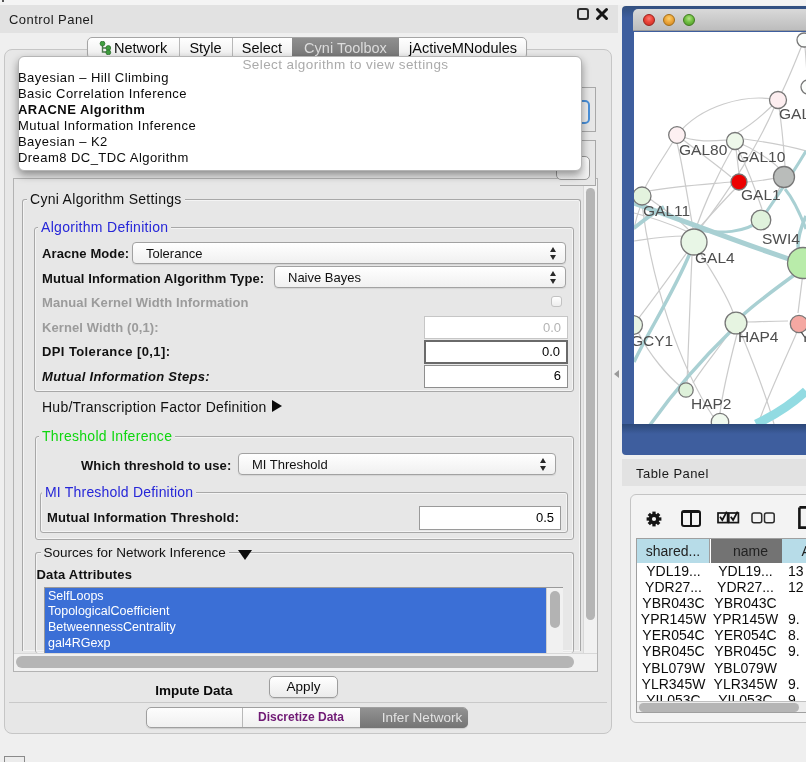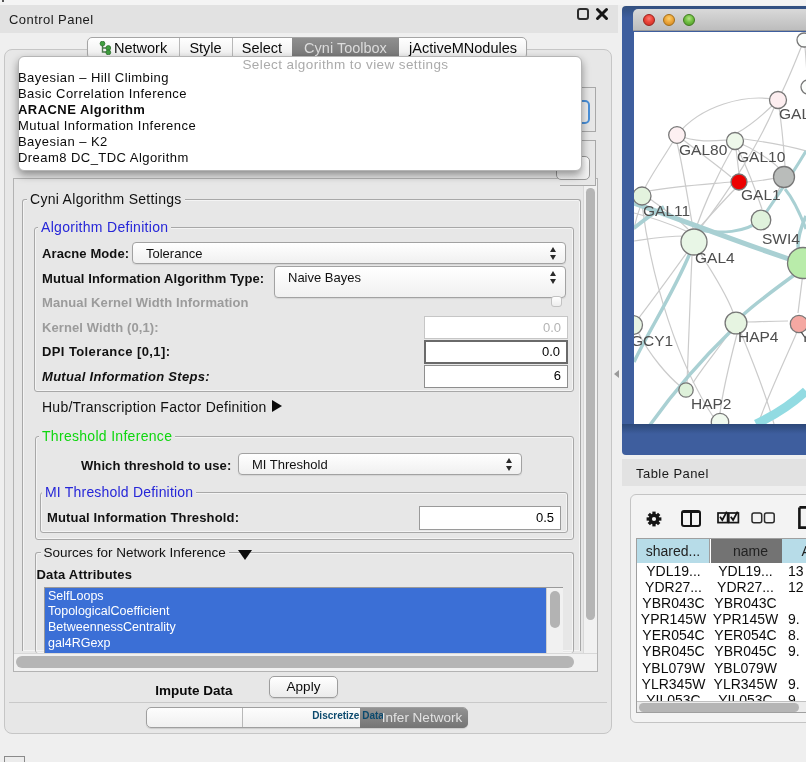--- a/index.html
+++ b/index.html
@@ -65,21 +65,21 @@
 <div class="lb" style="left:42px; top:246px;">Aracne Mode:</div>
 <div class="combo" style="left:132px; top:242px; width:434px; height:22px;">
   <span class="ct">Tolerance</span>
   <span class="spin">
       <span class="tri-u"></span>
       <span class="tri-d"></span>
     </span>
 </div>
 
 <div class="lb" style="left:42px; top:271px;">Mutual Information Algorithm Type:</div>
-<div class="combo" style="left:274px; top:266px; width:292px; height:32px;">
+<div class="combo" style="left:274px; top:266px; width:292px; height:22px;">
   <span class="ct">Naive Bayes</span>
   <span class="spin">
       <span class="tri-u"></span>
       <span class="tri-d"></span>
     </span>
 </div>
 
 <div class="lb lbg" style="left:42px; top:295px;">Manual Kernel Width Information</div>
 <div class="abs" style="left:551px; top:295.5px; width:11px; height:11px; border:1px solid #c2c2c2; border-radius:3px; background:linear-gradient(#ffffff,#ededed);"></div>
 
@@ -92,21 +92,21 @@
 <div class="lb" style="left:42px; top:369px; letter-spacing:0.3px;font-style:italic;">Mutual Information Steps:</div>
 <div class="fld" style="left:424px; top:365px; width:144px; height:23px; border:1.5px solid #8e8e8e; color:#000; line-height:20px;">6</div>
 
 <div class="abs" style="left:42px; top:399px; font-size:14px; letter-spacing:0.25px; color:#111;">Hub/Transcription Factor Definition</div>
 <div class="abs" style="left:272px; top:400px; width:0; height:0; border-top:6.5px solid transparent; border-bottom:6.5px solid transparent; border-left:10px solid #0a0a0a;"></div>
 
 <div class="gbox" style="left:35px; top:436px; width:539px; height:104px;"></div>
 <div class="gtitle" style="left:39px; top:429px; color:#0fd60f;">Threshold Inference</div>
 
 <div class="lb" style="left:81px; top:458px;">Which threshold to use:</div>
-<div class="combo" style="left:238px; top:453px; width:284px; height:22px;">
+<div class="combo" style="left:238px; top:453px; width:318px; height:22px;">
   <span class="ct">MI Threshold</span>
   <span class="spin">
       <span class="tri-u"></span>
       <span class="tri-d"></span>
     </span>
 </div>
 
 <div class="gbox" style="left:40px; top:492px; width:528px; height:41px;"></div>
 <div class="gtitle" style="left:42px; top:485px; color:#2626d8; letter-spacing:0.2px;">MI Threshold Definition</div>
 <div class="lb" style="left:47px; top:510px; letter-spacing:0.15px;">Mutual Information Threshold:</div>
@@ -124,21 +124,21 @@
 <div class="abs" style="left:549.5px; top:591px; width:10px; height:37px; background:#b3b3b3; border-radius:5px;"></div>
 
 <div class="abs" style="left:269px; top:676px; width:69px; height:22px; border:1px solid #9d9d9d; border-radius:5px; background:linear-gradient(#ffffff,#ebebeb); text-align:center; font-size:13.5px; color:#0a0a0a; line-height:20px; box-shadow:0 1px 1px rgba(0,0,0,.1);">Apply</div>
 
 <div class="abs" style="left:9px; top:702px; width:598px; height:1px; background:#c9c9c9;"></div>
 
 <div class="abs" style="left:146px; top:707px; width:322px; height:21px; background:linear-gradient(#fdfdfd,#f0f0f0); border:1px solid #9f9f9f; border-radius:5px; box-shadow:0 1px 1px rgba(0,0,0,.12);"></div>
 <div class="abs" style="left:242px; top:708px; width:1px; height:19px; background:#b8b8b8;"></div>
 <div class="abs" style="left:360px; top:707.5px; width:108px; height:20px; background:linear-gradient(#929292,#747474); border-radius:0 5px 5px 0;"></div>
 <div class="abs" style="left:146px; top:683px; width:96px; text-align:center; font-size:13.5px; font-weight:bold; color:#0a0a0a;">Impute Data</div>
-<div class="abs" style="left:242px; top:710px; width:118px; text-align:center; font-size:10px; font-weight:bold; color:#0c4a6e;margin-left:47px;">Discretize Data</div>
+<div class="abs" style="left:242px; top:710px; width:118px; text-align:center; font-size:12px; font-weight:bold; color:#701a75;">Discretize Data</div>
 <div class="abs" style="left:360px; top:710px; width:124px; text-align:center; font-size:13.5px; color:#e2e2e2;">Infer Network</div>
 
 <div class="abs" style="left:4px; top:756px; width:21px; height:10px; border:1.5px solid #8a8a8a; background:#ececec;"></div>
 
 <div class="abs" style="left:614px; top:370px; width:0; height:0; border-top:4px solid transparent; border-bottom:4px solid transparent; border-right:5px solid #9a9a9a;"></div>
 
 <div class="abs" style="left:560px; top:87px; width:36px; height:45px; border:1px solid #a8a8a8; border-left:none; background:#e7e7e7;"></div>
 <div class="abs" style="left:570px; top:100px; width:20px; height:24px; border:2.5px solid #4a90d9; border-radius:5px; background:#eee;"></div>
 <div class="abs" style="left:560px; top:140px; width:36px; height:46px; border:1px solid #a8a8a8; border-left:none; background:#e7e7e7;"></div>
 <div class="abs" style="left:556px; top:156px; width:34px; height:24px; border:1px solid #999; border-radius:5px; background:linear-gradient(#fff,#eee);"></div>

